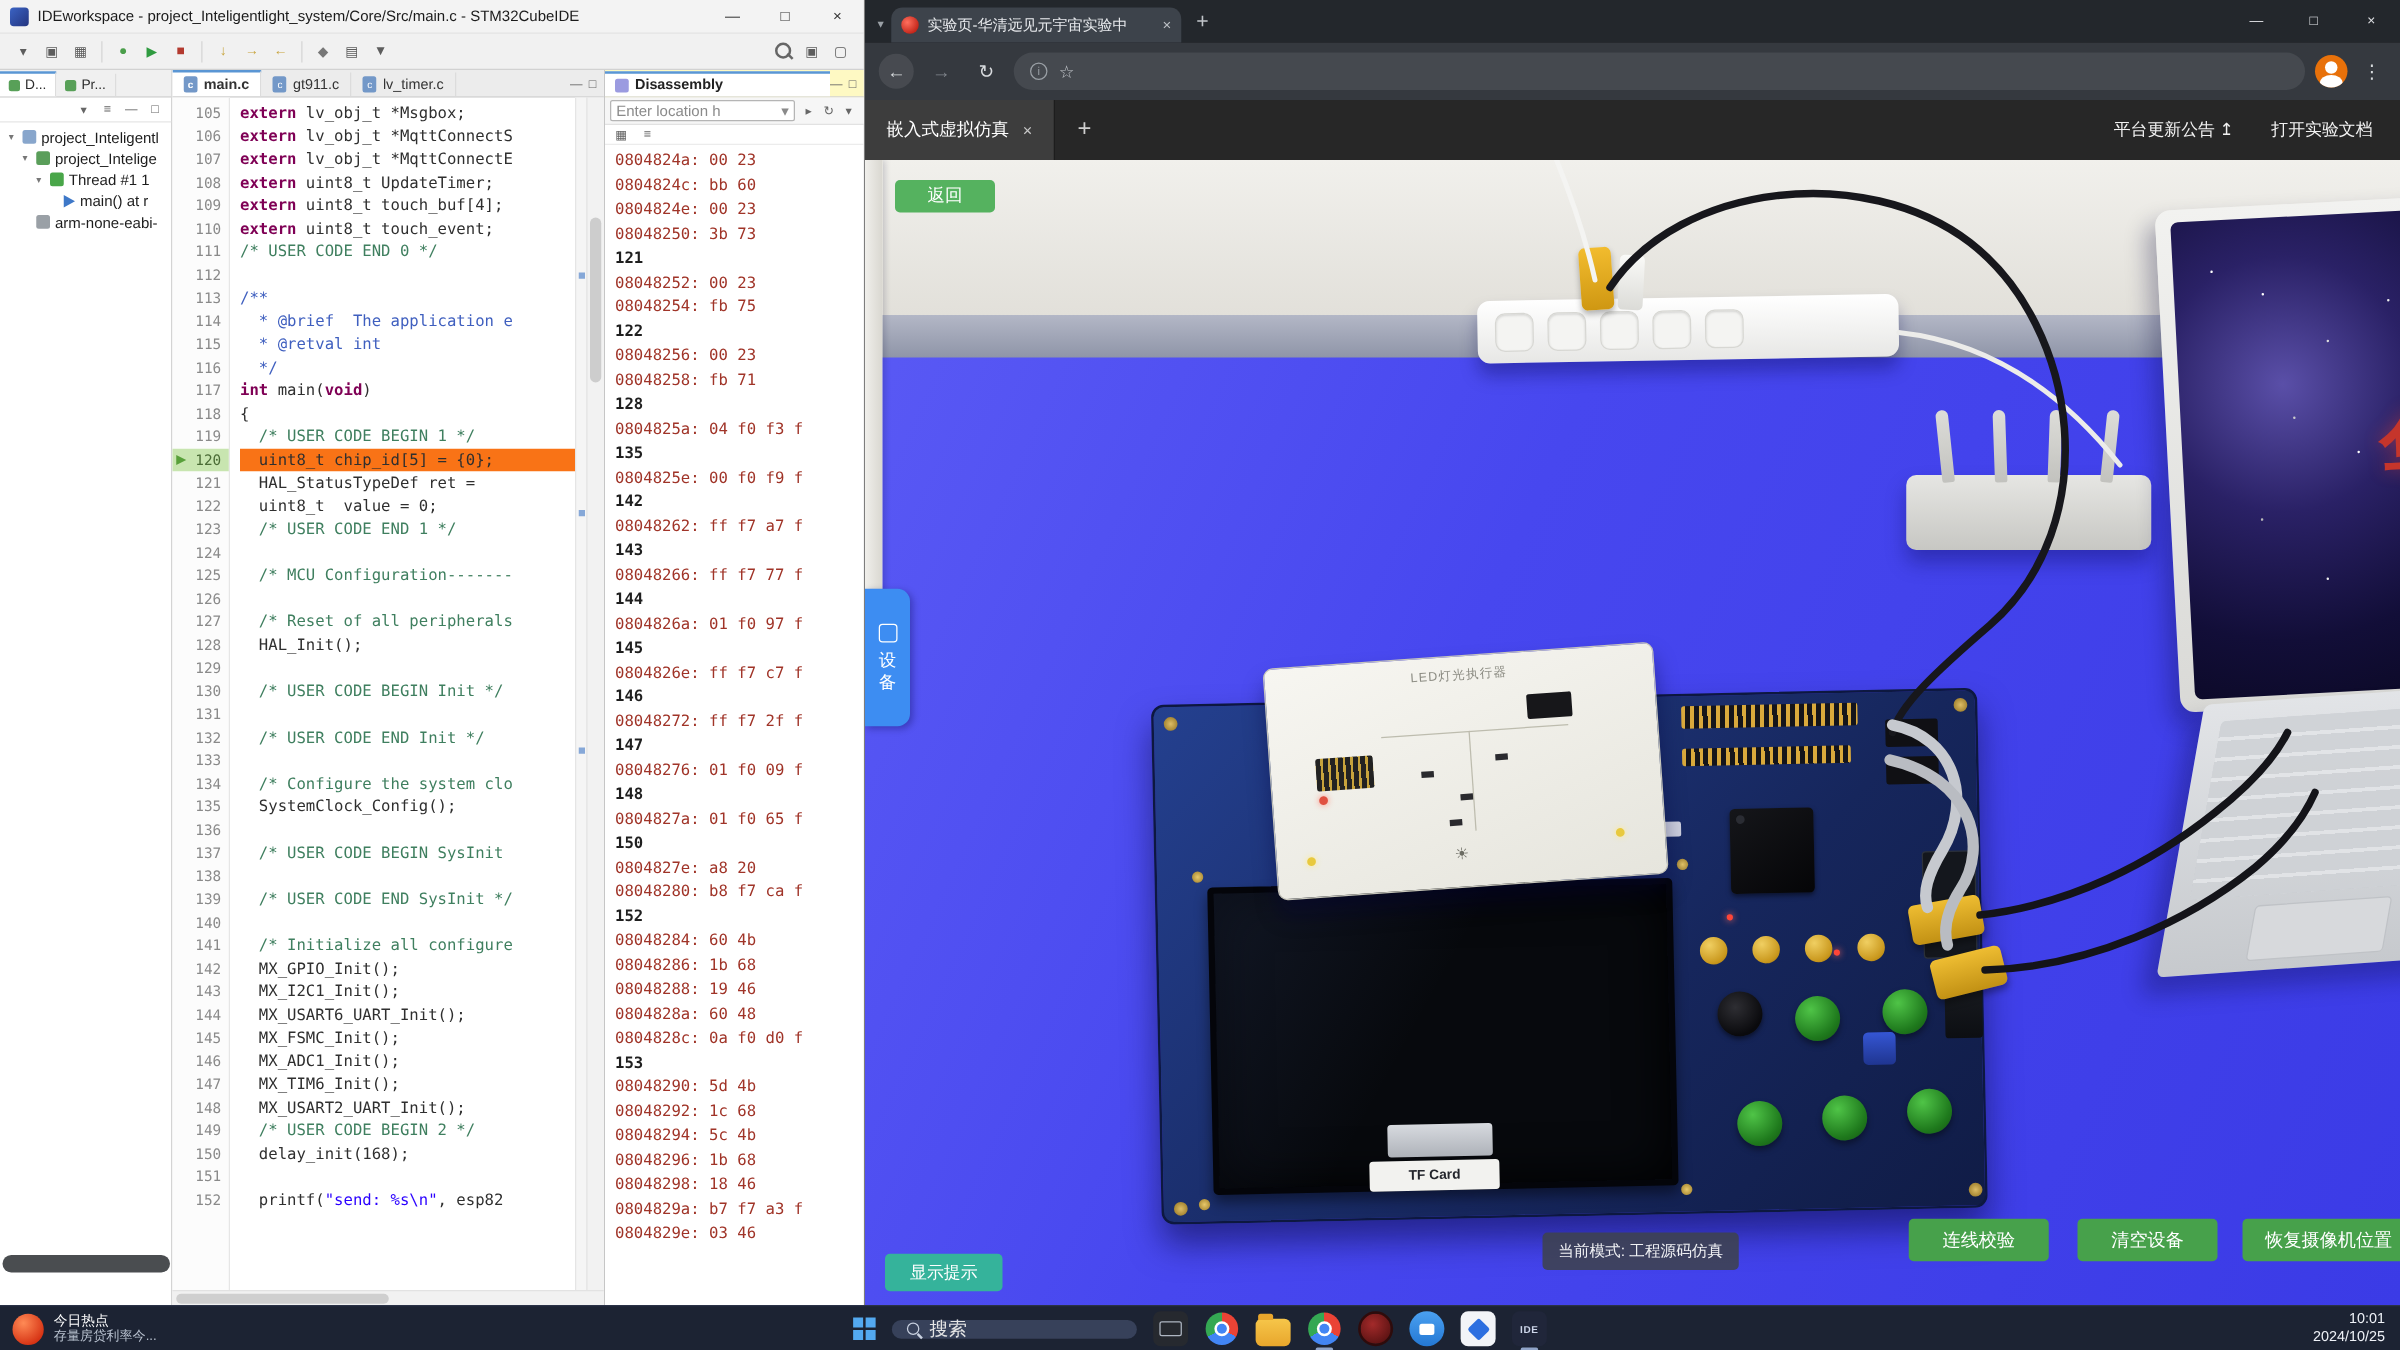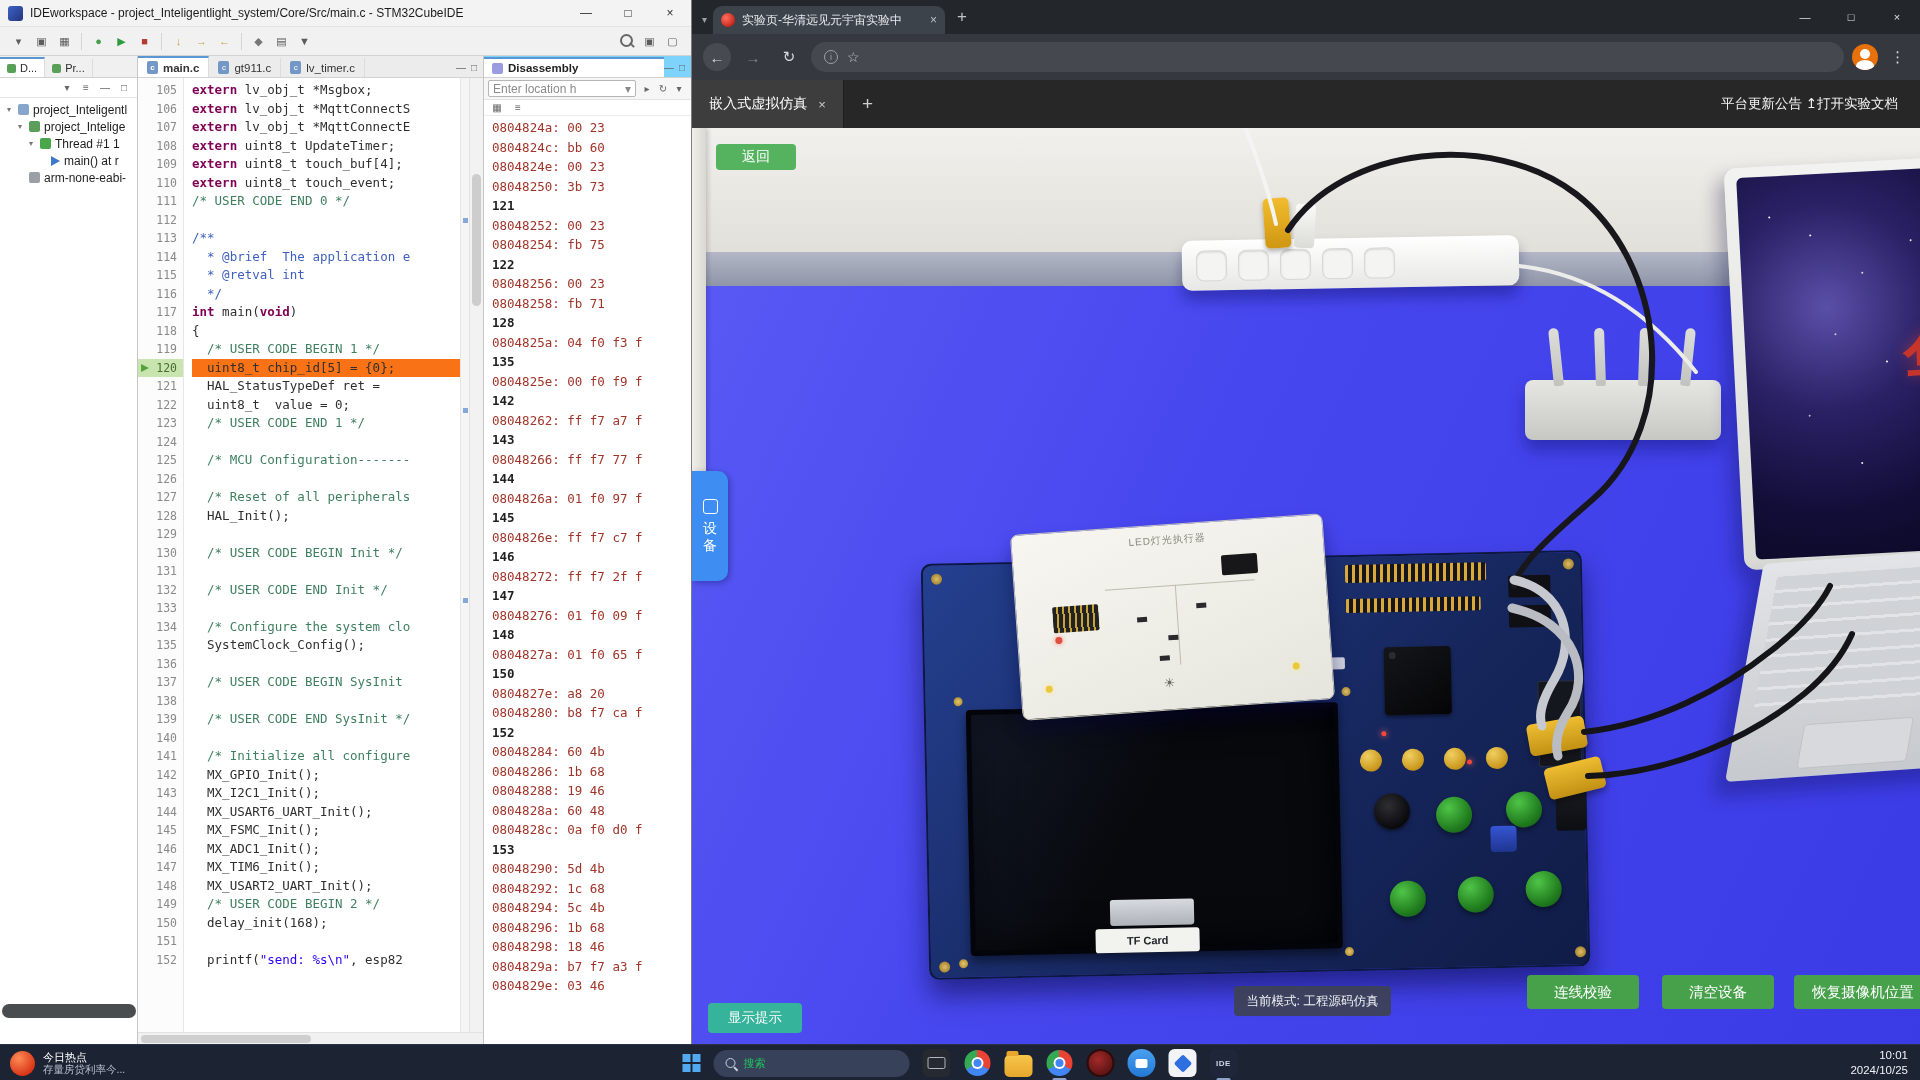--- a/index.html
+++ b/index.html
@@ -61,21 +61,21 @@
   .cmd{color:#3f5fbf}
   .st{color:#2a00ff}
   .oruler{width:9px;background:#f5f5f5;border-left:1px solid #e5e5e5;position:relative;flex:none}
   .omark{position:absolute;left:2px;width:5px;height:5px;background:#86a8d8}
   .vscroll{width:14px;background:#f2f2f2;border-left:1px solid #e2e2e2;position:relative;flex:none}
   .thumb{position:absolute;left:2px;right:2px;top:96px;height:132px;background:#cdcdcd;border-radius:6px}
   .hscroll{height:12px;background:#f1f1f1;border-top:1px solid #e2e2e2;position:relative;flex:none}
   .hthumb{position:absolute;left:3px;top:2px;width:170px;height:8px;background:#cfcfcf;border-radius:4px}
   
   .disasm{width:207px;display:flex;flex-direction:column;background:#fff;flex:none}
-  .d-tabs{height:22px;background:#7dd3fc;border-bottom:1px solid #d2d2d2;display:flex;align-items:flex-end;font-size:11.5px}
+  .d-tabs{height:22px;background:#fef9c3;border-bottom:1px solid #d2d2d2;display:flex;align-items:flex-end;font-size:11.5px}
   .d-tab{display:flex;align-items:center;gap:5px;padding:3px 8px;background:#fff;border-top:2px solid #5a96d4;font-weight:bold;color:#222;flex:1}
   .d-ico{width:11px;height:11px;background:#9b9be0;border-radius:2px}
   .d-bar{height:22px;display:flex;align-items:center;gap:3px;padding:0 4px;background:#f6f6f6;border-bottom:1px solid #e2e2e2}
   .combo{flex:1;height:17px;background:#fff;border:1px solid #b5b5b5;font-size:12px;color:#8a8a8a;display:flex;align-items:center;justify-content:space-between;padding:0 4px;border-radius:2px}
   .mini-ico{width:16px;text-align:center;font-size:10px;color:#666}
   .d-sub{height:16px;display:flex;align-items:center;gap:5px;padding:0 5px;border-bottom:1px solid #ececec;font-size:9.5px;color:#777}
   .d-body{flex:1;font-family:"DejaVu Sans Mono",monospace;font-size:12.5px;padding:2px 0 0 8px;overflow:hidden}
   .da,.dn{display:block;height:19.5px;line-height:19.5px;white-space:pre}
   .da{color:#a03428}
   .dn{color:#1f1f1f;font-weight:bold}
@@ -102,21 +102,21 @@
   .star{color:#c0c4c9;font-size:14px}
   .avatar{width:26px;height:26px;border-radius:50%;background:#e8710a;position:relative;overflow:hidden;flex:none}
   .avatar::before{content:"";position:absolute;left:8px;top:5px;width:10px;height:10px;border-radius:50%;background:#fff}
   .avatar::after{content:"";position:absolute;left:4px;top:16px;width:18px;height:12px;border-radius:50% 50% 0 0;background:#fff}
   .menu-dots{color:#d7dadd;font-size:15px;padding:0 4px}
   .page{flex:1;display:flex;flex-direction:column;min-height:0}
   .p-head{height:48px;background:#272727;display:flex;align-items:center;color:#eee;flex:none}
   .p-tab{height:100%;width:152px;background:#3d3d3d;display:flex;align-items:center;justify-content:center;gap:11px;font-size:14px;color:#fff;border-right:1px solid #1d1d1d}
   .p-close{color:#c9c9c9;font-size:13px}
   .p-plus{color:#cfcfcf;font-size:19px;margin-left:18px}
-  .p-right{margin-left:auto;display:flex;padding-right:22px;font-size:13.5px;color:#f2f2f2;align-items:center}
+  .p-right{margin-left:auto;display:flex;gap:30px;padding-right:22px;font-size:13.5px;color:#f2f2f2;align-items:center}
 
   
   .scene{flex:1;position:relative;overflow:hidden;background:linear-gradient(115deg,#5b5bf5 0%,#4747ef 40%,#3b3be6 100%)}
   .scene>*{position:absolute}
   .wall{left:0;top:0;right:0;height:124px;background:linear-gradient(#f1f0ec,#e2e0da)}
   .t-edge{left:0;top:124px;right:0;height:34px;background:linear-gradient(#b3b7c6,#8f95a8)}
   .wall-corner{left:0;top:0;width:14px;height:432px;background:linear-gradient(90deg,#f0efeb,#d9d7d0);box-shadow:2px 0 5px rgba(0,0,40,.18)}
   .pstrip{left:490px;top:110px;width:337px;height:50px;background:linear-gradient(#fff,#e7e7e5);border-radius:10px;transform:rotate(-1deg);box-shadow:0 10px 14px rgba(10,10,80,.35);display:flex;align-items:center;gap:11px;padding:0 14px}
   .socket{width:31px;height:31px;border-radius:8px;background:#f4f4f2;border:1px solid #d7d7d3;box-shadow:inset 0 1px 2px rgba(0,0,0,.14);flex:none}
   .plug-y{left:572px;top:70px;width:26px;height:50px;background:linear-gradient(#f2bc2e,#cf9712);border-radius:5px;transform:rotate(-4deg);box-shadow:0 3px 5px rgba(0,0,0,.3)}
@@ -195,21 +195,21 @@
   
   #taskbar{position:absolute;left:0;top:1044px;width:1920px;height:36px;background:#1c2333;border-top:1px solid #2a3247}
   .tb-widget{position:absolute;left:10px;top:0;height:36px;display:flex;align-items:center;gap:8px}
   .tb-wico{width:25px;height:25px;border-radius:50%;background:radial-gradient(circle at 35% 30%,#ff8a55,#d63314 75%)}
   .tb-wtxt{display:flex;flex-direction:column;line-height:1.15}
   .tb-wtitle{font-size:11px;color:#fff}
   .tb-wsub{font-size:10.5px;color:#b7c0ce}
   .tb-center{position:absolute;left:50%;top:0;transform:translateX(-50%);height:36px;display:flex;align-items:center;gap:13px}
   .tb-start{display:grid;grid-template-columns:8px 8px;grid-template-rows:8px 8px;gap:2px}
   .tb-start i{background:#53a9f0}
-  .tb-search{width:196px;height:27px;border-radius:14px;background:#37415a;display:flex;align-items:center;gap:8px;padding:0 12px;color:#22c55e;font-size:11px}
+  .tb-search{width:196px;height:15px;border-radius:14px;background:#37415a;display:flex;align-items:center;gap:8px;padding:0 12px;color:#e5e5e5;font-size:15px}
   .tb-mag{width:10px;height:10px;border:1.5px solid #c9d1e0;border-radius:50%;position:relative;flex:none}
   .tb-mag::after{content:"";position:absolute;right:-4px;bottom:-2px;width:5px;height:1.5px;background:#c9d1e0;transform:rotate(45deg)}
   .tb-ico{width:28px;height:28px;display:flex;align-items:center;justify-content:center;position:relative;border-radius:6px}
   .tb-ico.run::after{content:"";position:absolute;bottom:-4px;left:50%;transform:translateX(-50%);width:14px;height:3px;border-radius:2px;background:#8fa3c8}
   .i-term{background:#26292f}
   .i-term::before{content:"";width:16px;height:10px;border:1.5px solid #aeb6c2;border-radius:2px}
   .i-chrome{border-radius:50%}
   .i-chrome .cg{position:absolute;inset:1px;border-radius:50%;background:conic-gradient(#ea4335 0 120deg,#4285f4 120deg 240deg,#34a853 240deg 360deg)}
   .i-chrome .cw{position:absolute;inset:8px;border-radius:50%;background:#fff}
   .i-chrome .cb{position:absolute;inset:10px;border-radius:50%;background:#4285f4}

